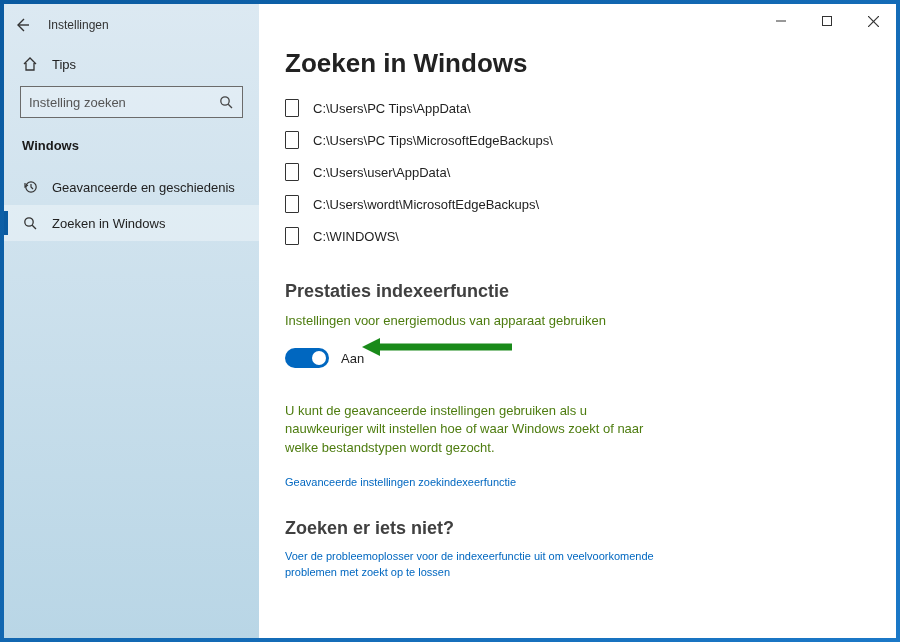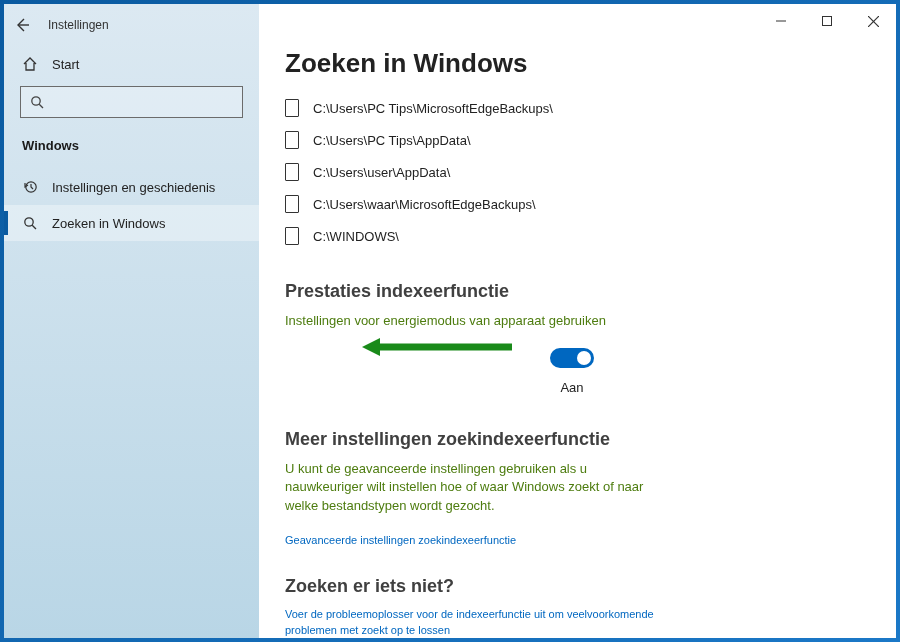--- a/index.html
+++ b/index.html
@@ -23,21 +23,21 @@
 .content { flex: 1; background: #fff; position: relative; overflow: hidden; }
 .window-controls { position: absolute; top: 0; right: 0; height: 34px; display: flex; }
 .win-btn { width: 46px; height: 34px; display: flex; align-items: center; justify-content: center; color: #333; }
 .content-inner { padding: 44px 0 0 26px; width: 600px; }
 .page-title { font-size: 26px; font-weight: 600; color: #222; margin-bottom: 20px; }
 .folder-list { display: flex; flex-direction: column; gap: 14px; margin-bottom: 36px; }
 .folder-row { display: flex; align-items: center; gap: 14px; font-size: 13px; color: #222; }
 .folder-square { width: 14px; height: 18px; border: 1.6px solid #333; border-radius: 1px; }
 .sub-heading { font-size: 18px; font-weight: 600; color: #404040; margin-bottom: 10px; }
 .sub-text { font-size: 13px; color: #4d7c0f; margin-bottom: 18px; line-height: 1.4; max-width: 380px; }
-.toggle-row { display: flex; align-items: center; gap: 12px; margin-bottom: 34px; flex-direction: column; }
+.toggle-row { display: flex; align-items: center; gap: 12px; margin-bottom: 34px; }
 .toggle { width: 44px; height: 20px; border-radius: 10px; background: #0067c0; position: relative; }
 .toggle::after { content: ""; position: absolute; right: 3px; top: 3px; width: 14px; height: 14px; background: #fff; border-radius: 50%; }
 .toggle-label { font-size: 13px; color: #222; }
 .section { margin-bottom: 28px; }
 .link { color: #0067c0; font-size: 11px; cursor: pointer; line-height: 1.4; display: block; max-width: 380px; }
 .arrow { position: absolute; pointer-events: none; }
 .arrow svg { display: block; }
 </style>
 </head>
 <body>
@@ -54,43 +54,44 @@
       </span>
       <span class="app-title">Instellingen</span>
     </div>
 
     <div class="home-row">
       <span class="icon16">
         <svg width="16" height="16" viewBox="0 0 16 16">
             <path d="M2 8 L8 2 L14 8 M4 7 V14 H12 V7" stroke="#333" stroke-width="1.3" fill="none"></path>
           </svg>
       </span>
-      <span class="label">Start</span>
+      <span class="label">Tips</span>
     </div>
 
     <div class="search-box">
+      <input type="text" placeholder="Instelling zoeken" style="">
       <span class="icon16">
         <svg width="16" height="16" viewBox="0 0 16 16">
             <circle cx="7" cy="7" r="4.2" stroke="#444" stroke-width="1.3" fill="none"></circle>
             <line x1="10.2" y1="10.2" x2="14" y2="14" stroke="#444" stroke-width="1.3"></line>
           </svg>
       </span>
     </div>
 
     <div class="section-label">Windows</div>
 
     <div class="nav-item">
       <span class="icon16">
         <svg width="16" height="16" viewBox="0 0 16 16">
             <circle cx="9" cy="8" r="5.2" stroke="#333" stroke-width="1.2" fill="none"></circle>
             <path d="M9 5 V8 L11 10" stroke="#333" stroke-width="1.2" fill="none"></path>
             <path d="M3 4 L3 8 L6 6" stroke="#333" stroke-width="1.2" fill="none"></path>
           </svg>
       </span>
-      <span>Instellingen en geschiedenis</span>
+      <span>Geavanceerde en geschiedenis</span>
     </div>
 
     <div class="nav-item active">
       <span class="icon16">
         <svg width="16" height="16" viewBox="0 0 16 16">
             <circle cx="7" cy="7" r="4.2" stroke="#333" stroke-width="1.3" fill="none"></circle>
             <line x1="10.2" y1="10.2" x2="14" y2="14" stroke="#333" stroke-width="1.3"></line>
           </svg>
       </span>
       <span>Zoeken in Windows</span>
@@ -116,51 +117,50 @@
           </svg>
       </div>
     </div>
 
     <div class="content-inner">
       <h1 class="page-title">Zoeken in Windows</h1>
 
       <div class="folder-list">
         <div class="folder-row">
           <span class="folder-square"></span>
-          <span>C:\Users\PC Tips\MicrosoftEdgeBackups\</span>
+          <span>C:\Users\PC Tips\AppData\</span>
         </div>
         <div class="folder-row">
           <span class="folder-square"></span>
-          <span>C:\Users\PC Tips\AppData\</span>
+          <span>C:\Users\PC Tips\MicrosoftEdgeBackups\</span>
         </div>
         <div class="folder-row">
           <span class="folder-square"></span>
           <span>C:\Users\user\AppData\</span>
         </div>
         <div class="folder-row">
           <span class="folder-square"></span>
-          <span>C:\Users\waar\MicrosoftEdgeBackups\</span>
+          <span>C:\Users\wordt\MicrosoftEdgeBackups\</span>
         </div>
         <div class="folder-row">
           <span class="folder-square"></span>
           <span>C:\WINDOWS\</span>
         </div>
       </div>
 
       <div class="section">
         <div class="sub-heading">Prestaties indexeerfunctie</div>
         <div class="sub-text">Instellingen voor energiemodus van apparaat gebruiken</div>
         <div class="toggle-row">
           <div class="toggle"></div>
           <span class="toggle-label">Aan</span>
         </div>
       </div>
 
       <div class="section">
-        <div class="sub-heading">Meer instellingen zoekindexeerfunctie</div>
         <div class="sub-text">U kunt de geavanceerde instellingen gebruiken als u nauwkeuriger wilt instellen hoe of waar Windows zoekt of naar welke bestandstypen wordt gezocht.</div>
         <span class="link">Geavanceerde instellingen zoekindexeerfunctie</span>
       </div>
 
       <div class="section">
         <div class="sub-heading">Zoeken er iets niet?</div>
         <span class="link">Voer de probleemoplosser voor de indexeerfunctie uit om veelvoorkomende problemen met zoekt op te lossen</span>
       </div>
     </div>
 

